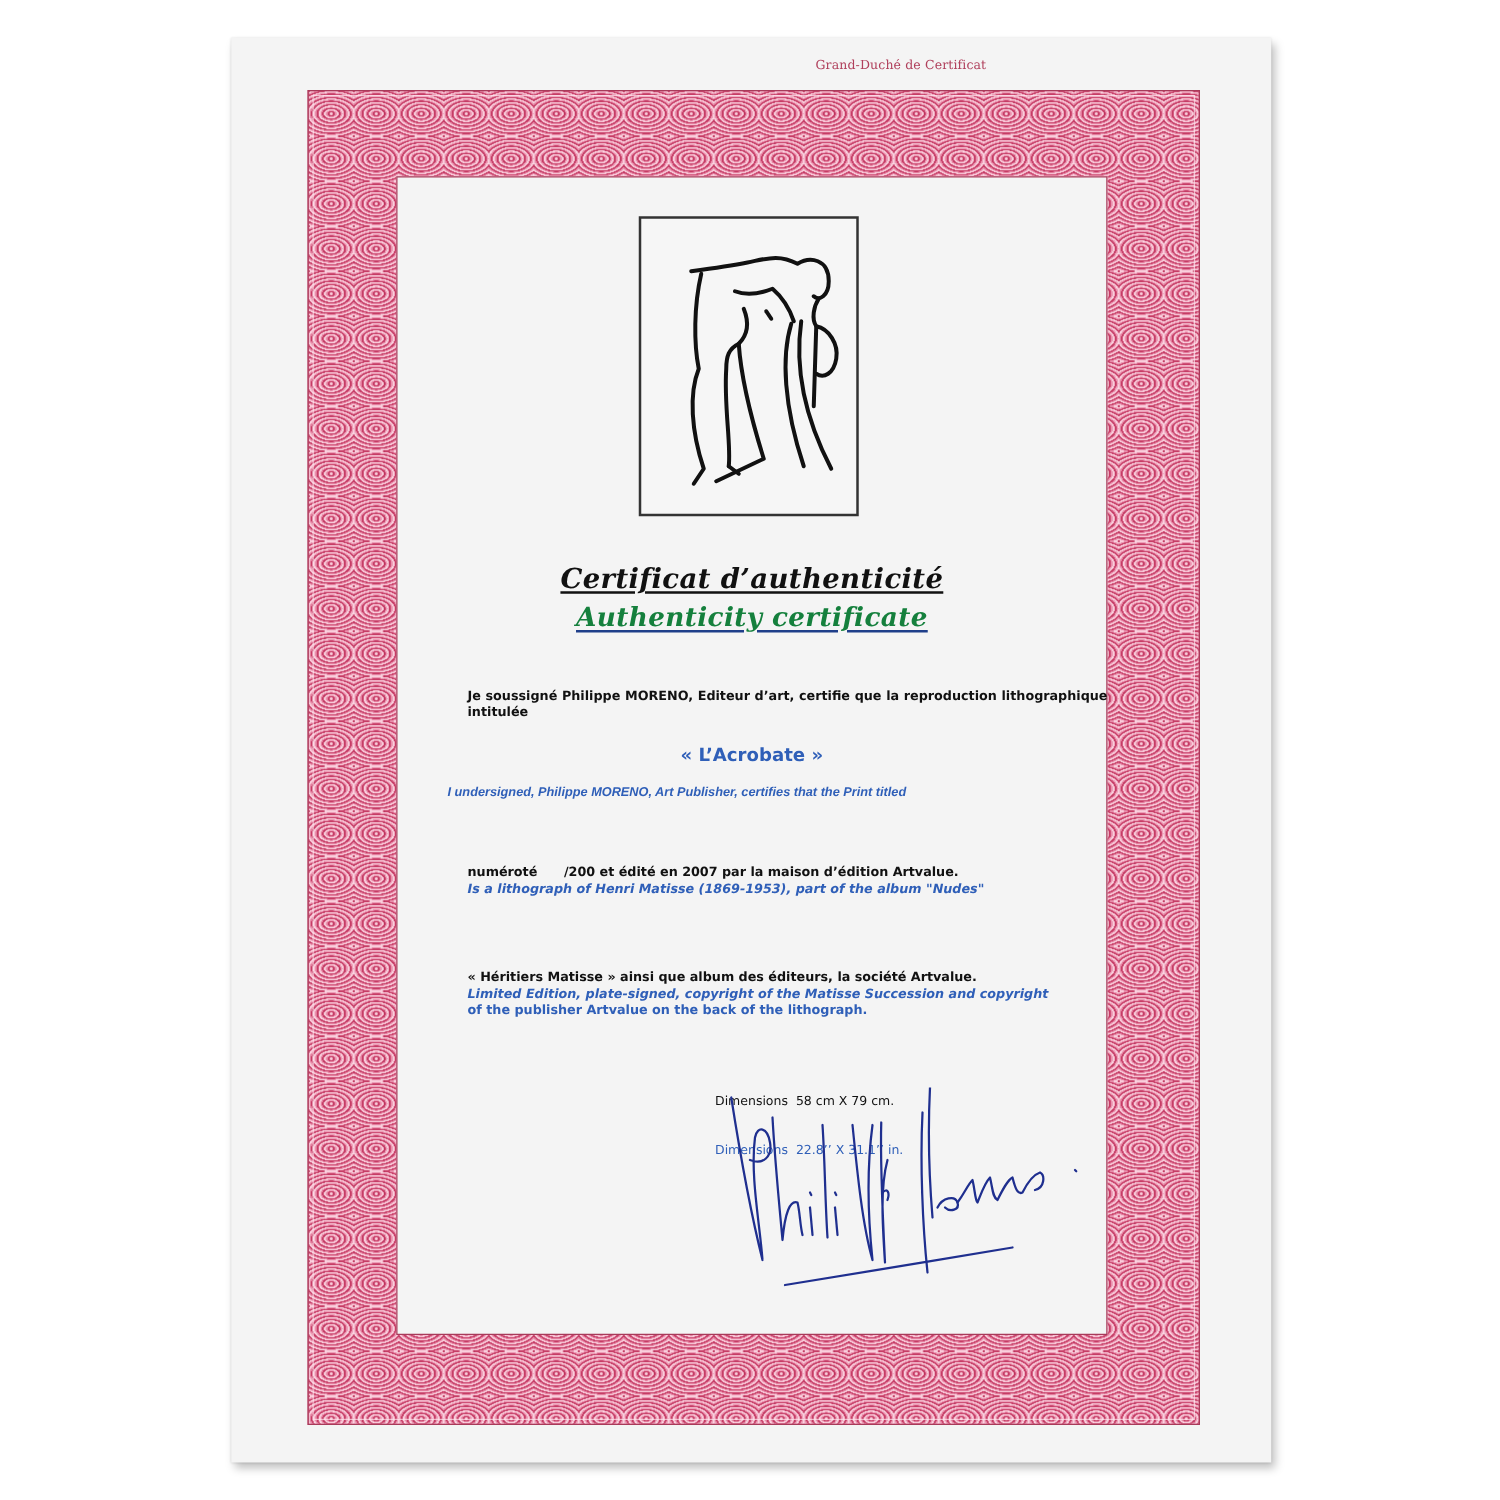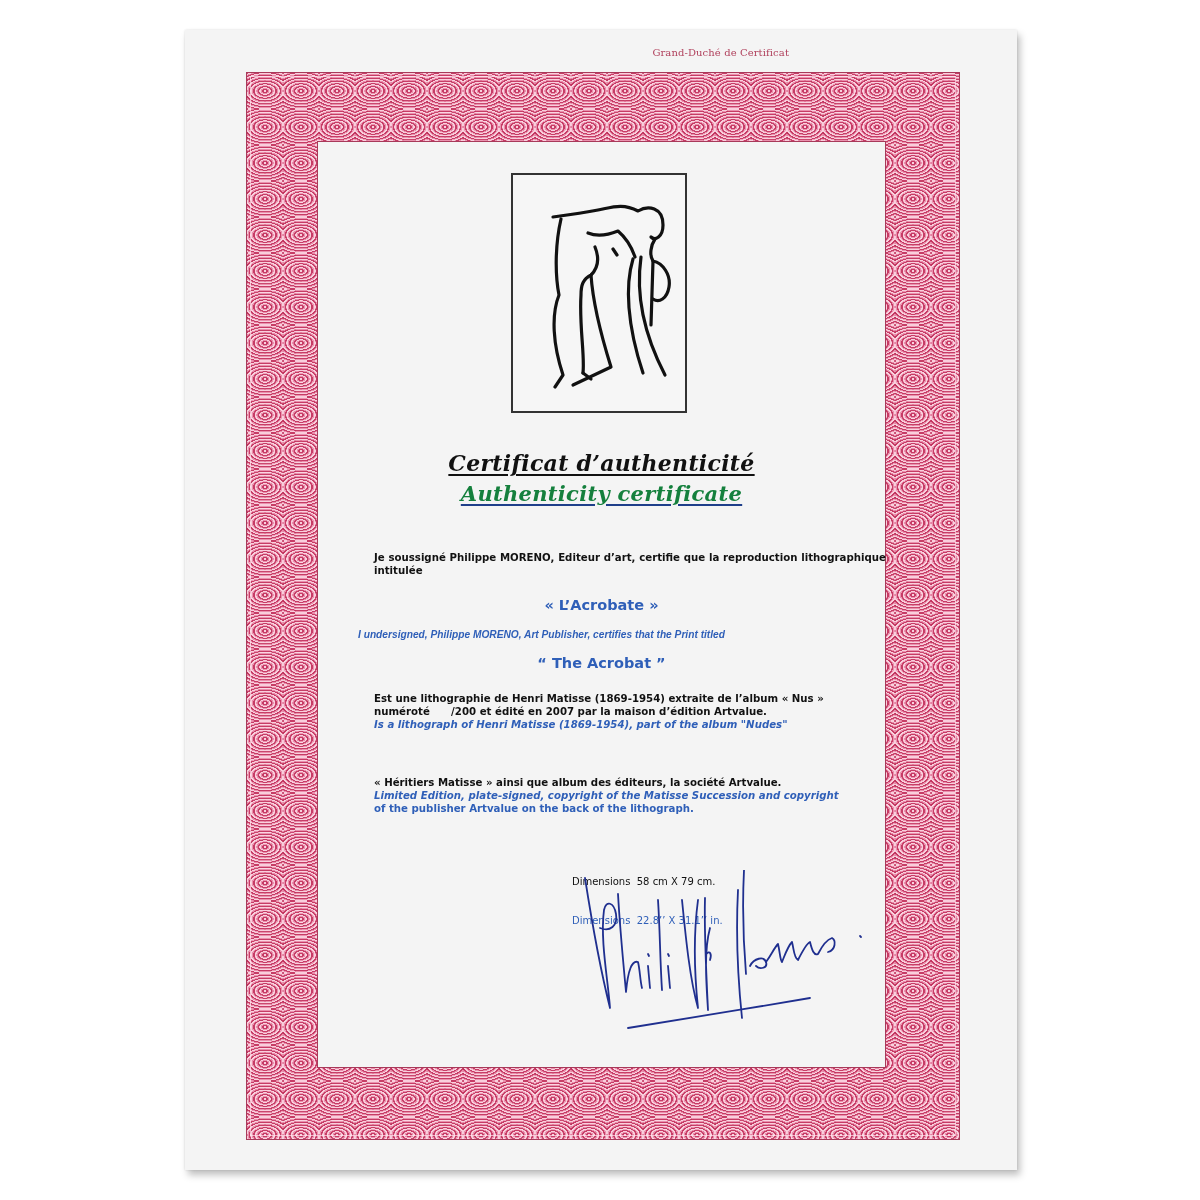--- a/index.html
+++ b/index.html
@@ -174,26 +174,24 @@
       <div class="title-en">Authenticity certificate</div>
 
       <div class="body-text p1">
         <p>Je soussigné Philippe MORENO, Editeur d’art, certifie que la reproduction lithographique intitulée</p>
       </div>
 
       <div class="quote-title qt-fr">« L’Acrobate »</div>
 
       <div class="en1">I undersigned, Philippe MORENO, Art Publisher, certifies that the Print titled</div>
 
-      <div class="quote-title qt-en">“ The Acrobat ”</div>
 
       <div class="body-text p3">
-        <p style="white-space:pre;">Est une lithographie de Henri Matisse (1869-1954) extraite de l’album « Nus »</p>
         <p style="white-space:pre;">numéroté      /200 et édité en 2007 par la maison d’édition Artvalue.</p>
-        <p class="blue" style="white-space:pre;color:#2f5fb8;font-style:italic;">Is a lithograph of Henri Matisse (1869-1954), part of the album "Nudes"</p>
+        <p class="blue" style="white-space:pre;color:#2f5fb8;font-style:italic;">Is a lithograph of Henri Matisse (1869-1953), part of the album "Nudes"</p>
       </div>
 
       <div class="body-text p4">
         <p style="white-space:pre;">« Héritiers Matisse » ainsi que album des éditeurs, la société Artvalue.</p>
         <p style="white-space:pre;color:#2f5fb8;font-style:italic;">Limited Edition, plate-signed, copyright of the Matisse Succession and copyright</p>
         <p style="white-space:pre;color:#2f5fb8;">of the publisher Artvalue on the back of the lithograph.</p>
       </div>
 
       <div class="dims">
         <div>Dimensions  58 cm X 79 cm.</div>

